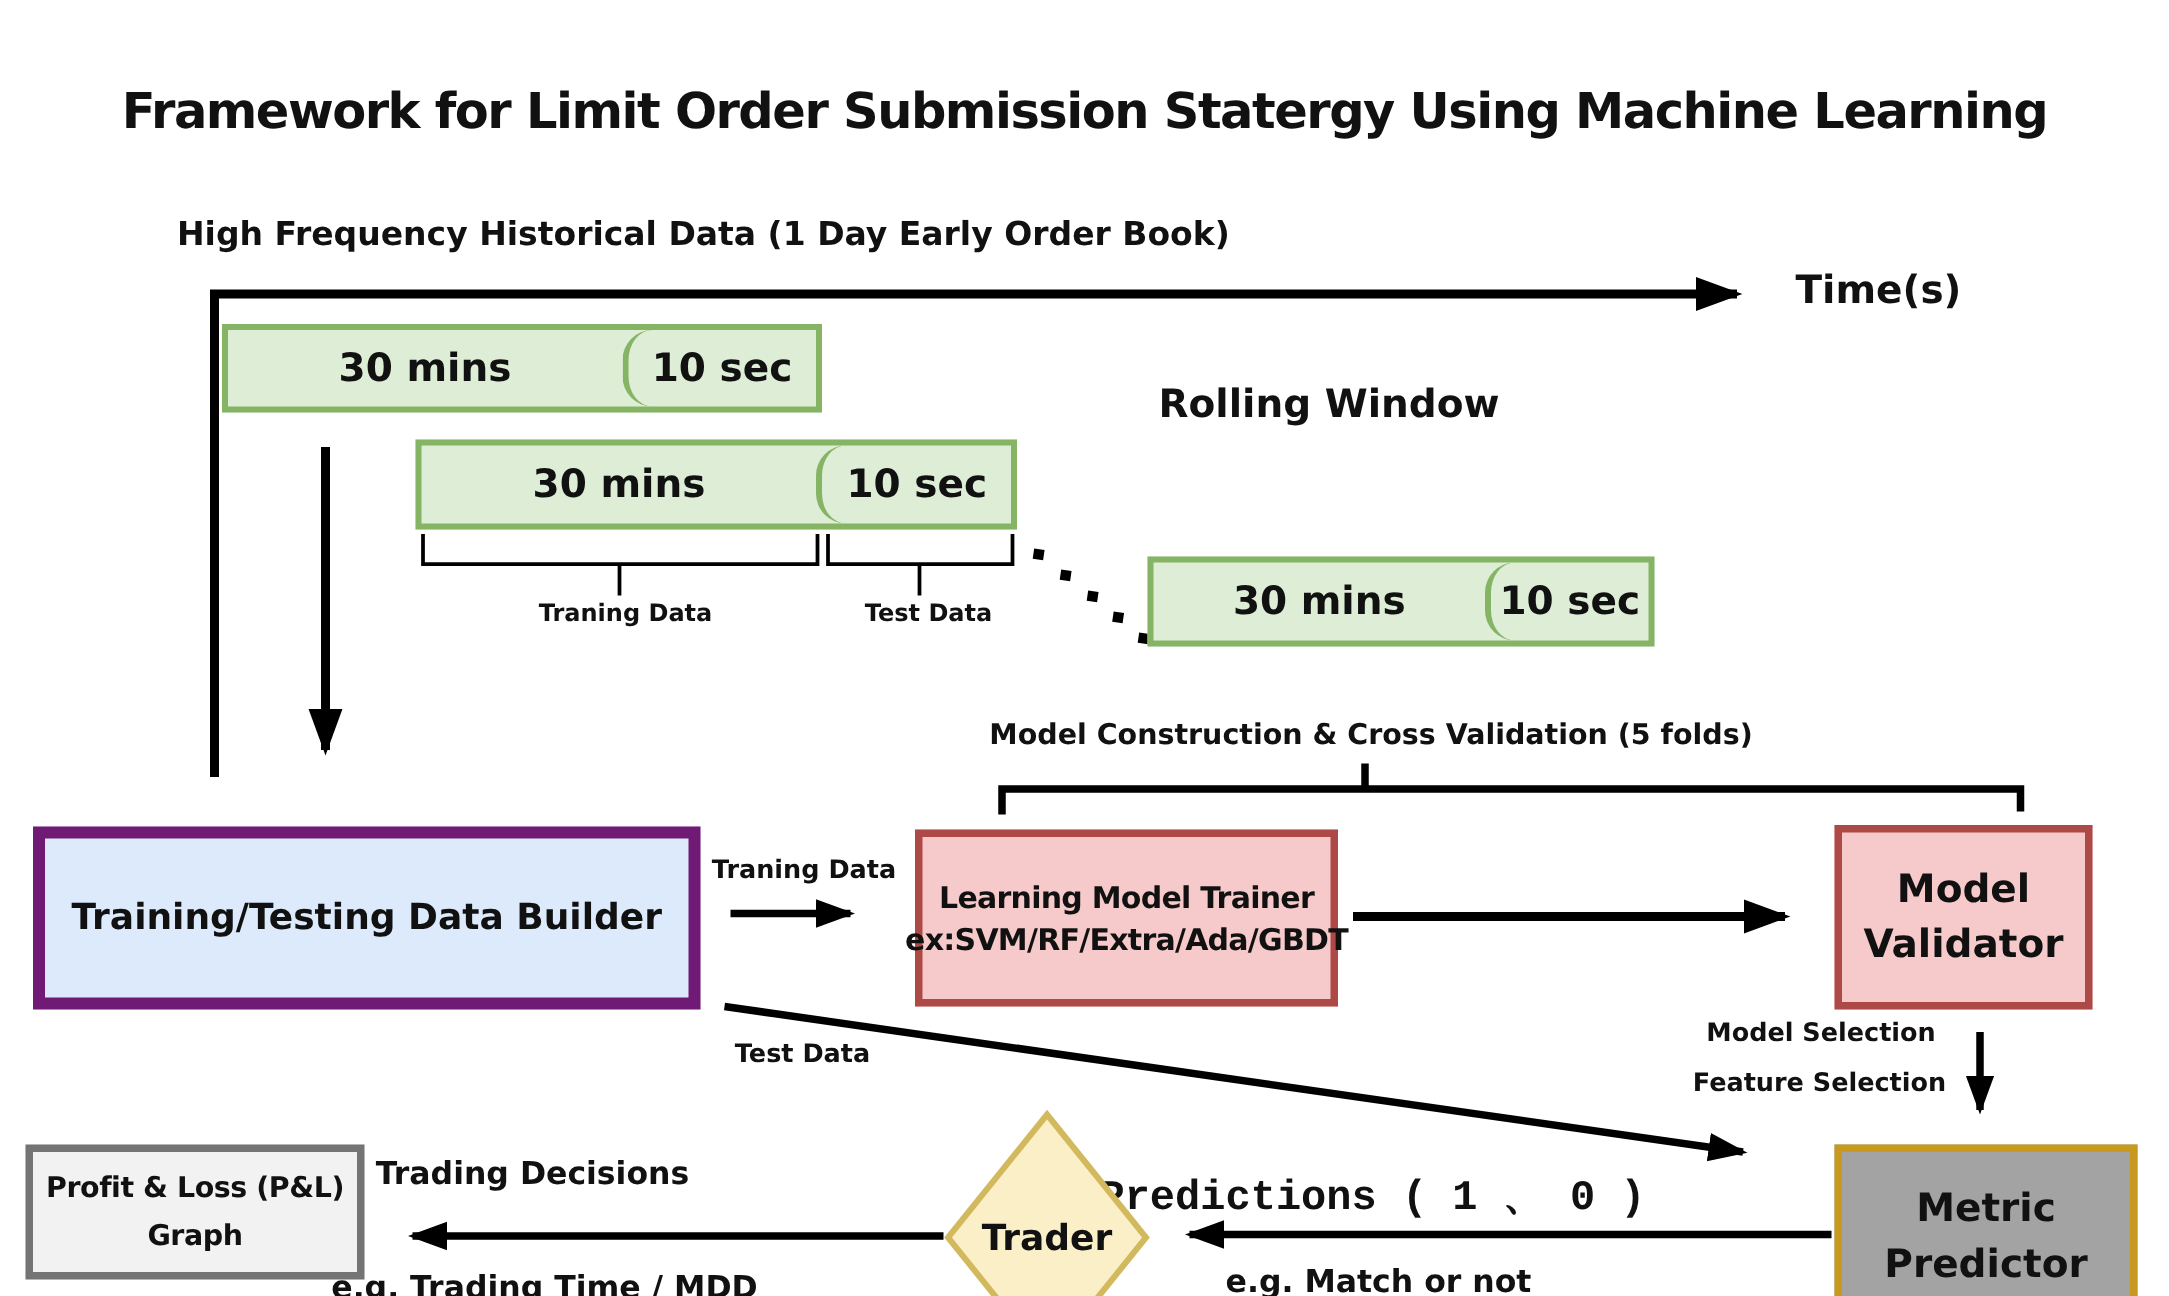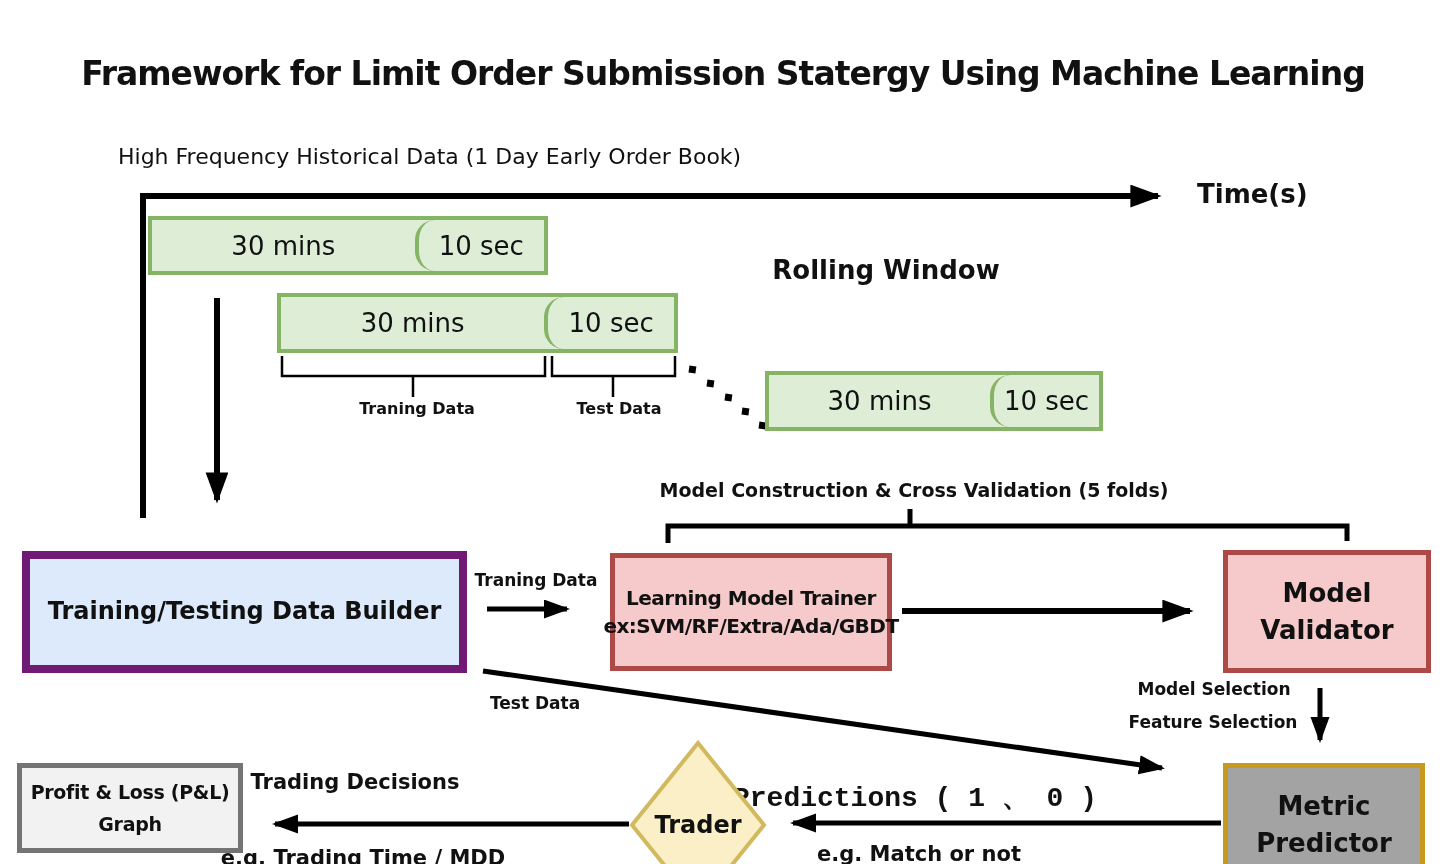--- a/index.html
+++ b/index.html
@@ -5,45 +5,45 @@
   html,body{margin:0;padding:0;background:#ffffff;}
   #stage{
     position:relative;width:1446px;height:864px;background:#ffffff;
     font-family:"DejaVu Sans","Liberation Sans",sans-serif;color:#111;
     overflow:hidden;
     margin-top:48px;
   }
   .abs{position:absolute;white-space:nowrap;}
   .ctr{transform:translateX(-50%);}
   #page-title{left:723px;top:6px;font-size:33px;font-weight:bold;letter-spacing:-1px;}
-  #hf-label{left:118px;top:96px;font-size:22px;font-weight:normal;}
+  #hf-label{left:118px;top:96px;font-size:22px;font-weight:bold;}
   #time-label{left:1197px;top:131px;font-size:26px;font-weight:bold;}
   #rolling-label{left:886px;top:207px;font-size:26px;font-weight:bold;}
   .win{
     position:absolute;display:flex;box-sizing:border-box;
     border:4px solid #86b465;background:#ddedd6;
-    font-size:26px;font-weight:normal;
+    font-size:26px;font-weight:bold;
   }
   .win .cell{display:flex;align-items:center;justify-content:center;box-sizing:border-box;}
   .win .train{width:67%;}
   .win .test{width:33%;border-left:4px solid #86b465;border-radius:20px;}
   #win1{left:148px;top:168px;width:400px;height:59px;}
   #win2{left:277px;top:245px;width:401px;height:60px;}
   #win3{left:765px;top:323px;width:338px;height:60px;}
   #traning-bracket-label{left:417px;top:351px;font-size:16px;font-weight:bold;}
   #test-bracket-label{left:619px;top:351px;font-size:16px;font-weight:bold;}
   #mc-label{left:914px;top:431px;font-size:19px;font-weight:bold;}
   .node{
     position:absolute;display:flex;flex-direction:column;align-items:center;
     justify-content:center;box-sizing:border-box;text-align:center;font-weight:bold;
     line-height:1.4;
   }
   #builder{left:22px;top:503px;width:445px;height:122px;border:8px solid #701a75;background:#dceafb;font-size:24px;}
   #trainer{left:610px;top:505px;width:282px;height:118px;border:5px solid #ad4a47;background:#f6caca;font-size:20px;letter-spacing:-0.5px;}
-  #validator{left:1223px;top:502px;width:208px;height:123px;border:5px solid #ad4a47;background:#f6caca;font-size:26px;}
+  #validator{left:1223px;top:502px;width:172px;height:123px;border:5px solid #ad4a47;background:#f6caca;font-size:26px;}
   #metric{left:1223px;top:715px;width:202px;height:123px;border:5px solid #c8991f;background:#a3a3a3;font-size:26px;}
   #pnl{left:17px;top:715px;width:226px;height:90px;border:5px solid #747474;background:#f2f2f2;font-size:19px;letter-spacing:-0.3px;line-height:1.7;}
   #trader-wrap{left:629px;top:692px;width:138px;height:170px;position:absolute;}
   #trader-wrap .label{
     position:absolute;inset:0;display:flex;align-items:center;justify-content:center;
     font-size:24px;font-weight:bold;
   }
   #traindata-arrow-label{left:536px;top:522px;font-size:17px;font-weight:bold;}
   #testdata-arrow-label{left:535px;top:645px;font-size:17px;font-weight:bold;}
   #model-sel-label{left:1214px;top:631px;font-size:17px;font-weight:bold;}

